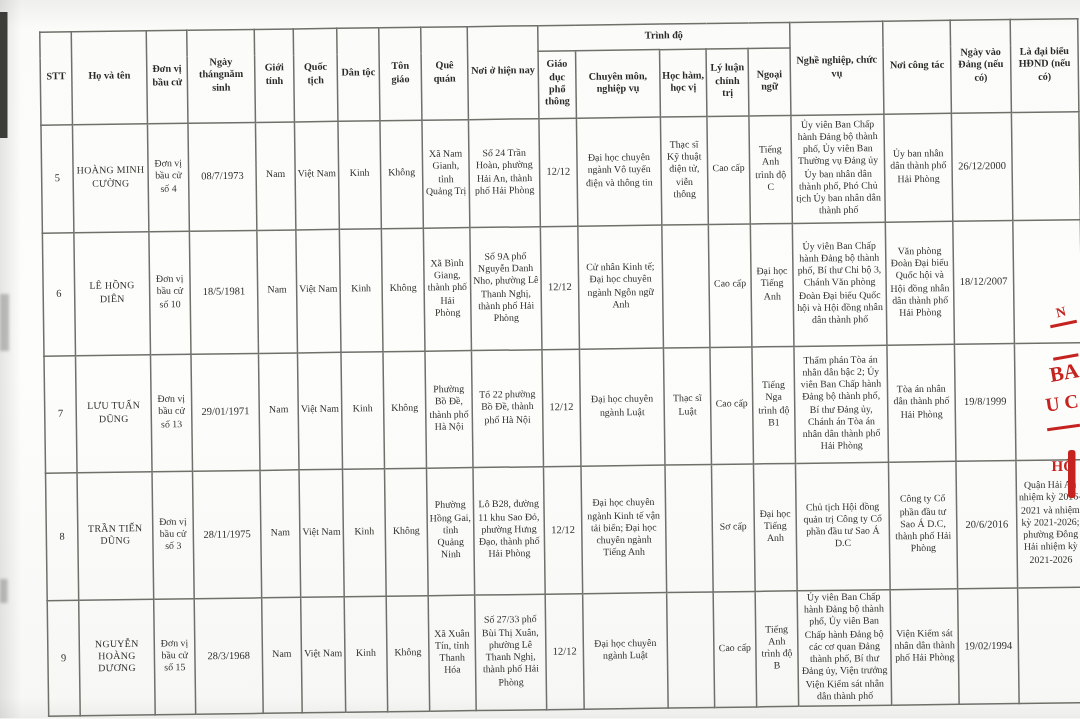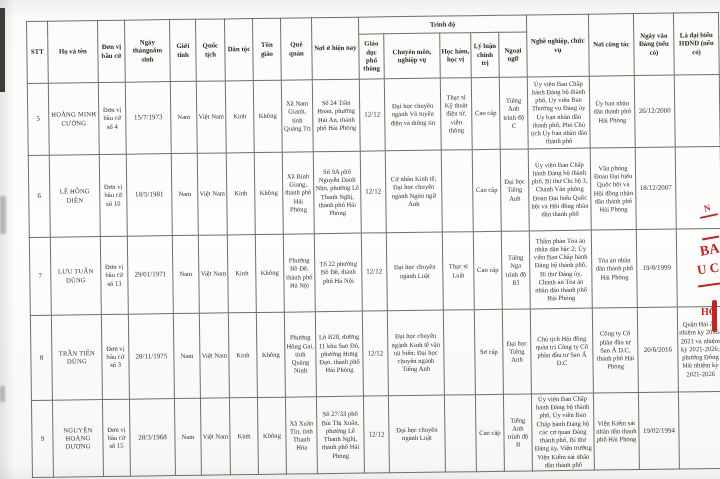--- a/index.html
+++ b/index.html
@@ -94,21 +94,21 @@
         <th>Học hàm, học vị</th>
         <th>Lý luận chính trị</th>
         <th>Ngoại ngữ</th>
       </tr>
     </thead>
     <tbody>
         <tr style="height: 72px;">
           <td class="num-cell">5</td>
           <td class="name-cell">Hoàng Minh Cường</td>
           <td>Đơn vị bầu cử số 4</td>
-          <td class="num-cell">15/7/1973</td>
+          <td class="num-cell">08/7/1973</td>
           <td>Nam</td>
           <td>Việt Nam</td>
           <td>Kinh</td>
           <td>Không</td>
           <td>Xã Nam Gianh, tỉnh Quảng Trị</td>
           <td>Số 24 Trần Hoàn, phường Hải An, thành phố Hải Phòng</td>
           <td class="num-cell">12/12</td>
           <td>Đại học chuyên ngành Vô tuyến điện và thông tin</td>
           <td>Thạc sĩ Kỹ thuật điện tử, viễn thông</td>
           <td>Cao cấp</td>

